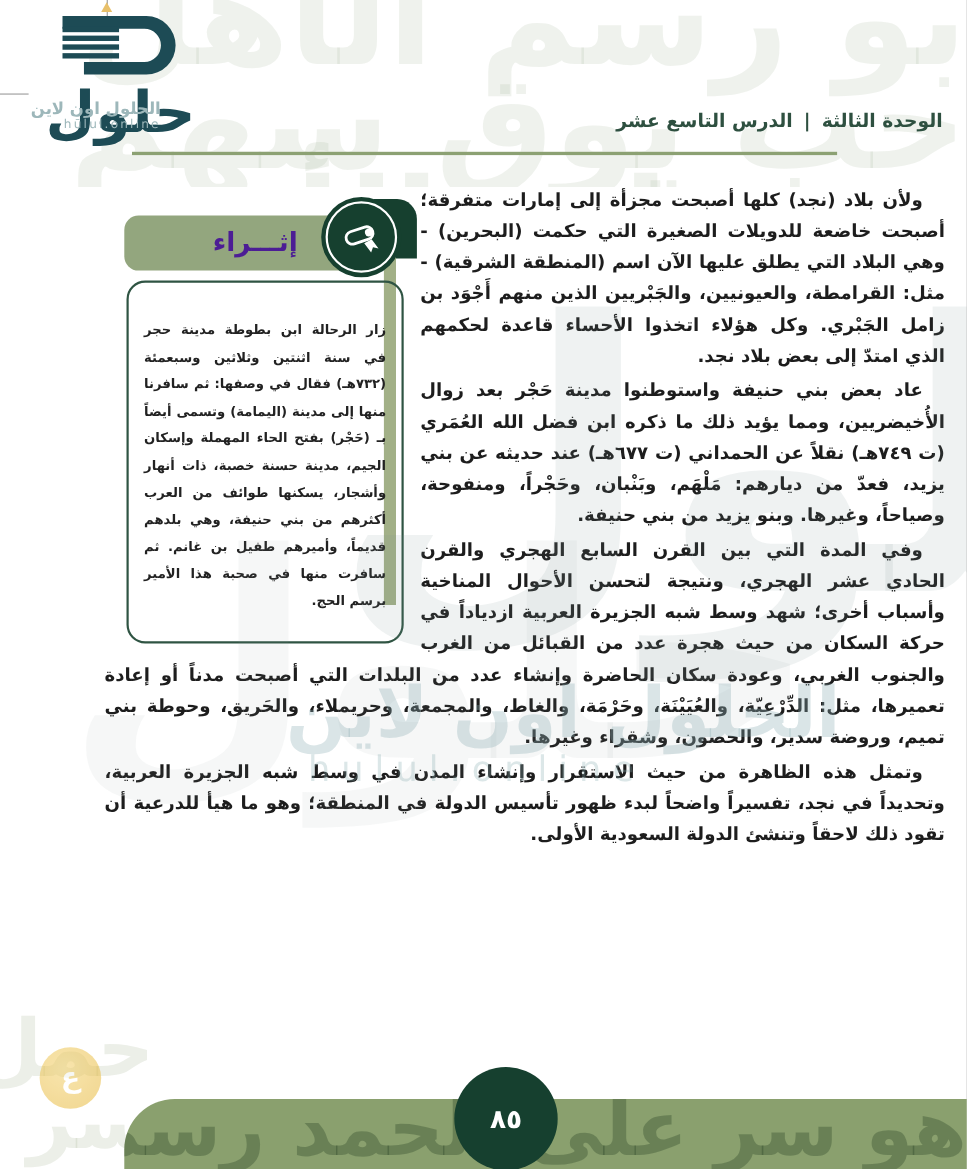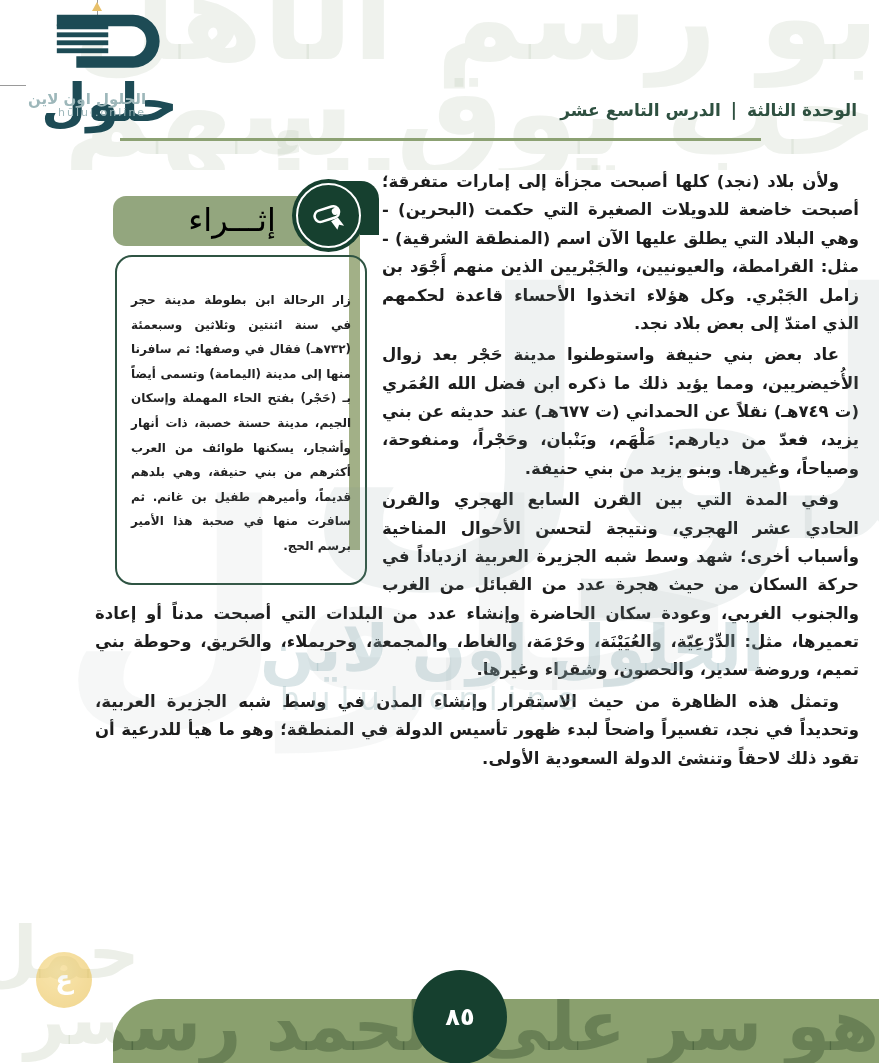--- a/index.html
+++ b/index.html
@@ -49,21 +49,21 @@
     text-align:justify; color:#1d1d1d;
   }
   .content p{margin:0 0 3px; text-indent:20px;}
   
   .enrich{float:left; width:275px; height:408px; margin-left:12px; position:relative;}
   .enrich-corner{position:absolute; top:13px; left:233px; width:39px; height:54px;
     background:#16402f; border-radius:0 18px 0 0;}
   .enrich-bar{position:absolute; top:62px; left:242px; width:11px; height:320px; background:#a2b087;}
   .enrich-title{position:absolute; top:28px; left:6px; width:238px; height:50px;
     background:#93a67e; border-radius:13px; display:flex; align-items:center; justify-content:center;
-    color:#000000; font-size:32px; font-weight:normal; letter-spacing:1px;}
+    color:#4c1d95; font-size:24px; font-weight:bold; letter-spacing:1px;}
   .enrich-circle{position:absolute; top:11px; left:185px; width:73px; height:73px;
     background:#16402f; border-radius:50%; z-index:2;
     display:flex; align-items:center; justify-content:center;}
   .enrich-ring{position:absolute; inset:4px; border:2.5px solid #fff; border-radius:50%;}
   .enrich-box{position:absolute; top:87px; left:8px; width:220px; height:264px;
     border:2px solid #2f5443; border-radius:17px; padding:31px 14px;
     font-size:12px; line-height:2.05; text-align:justify; color:#222; background:transparent;}
   
   .wm-big{position:absolute; top:250px; left:300px; font-size:340px; font-weight:bold;
     color:rgba(125,148,150,0.12); z-index:5; pointer-events:none; line-height:1;}

